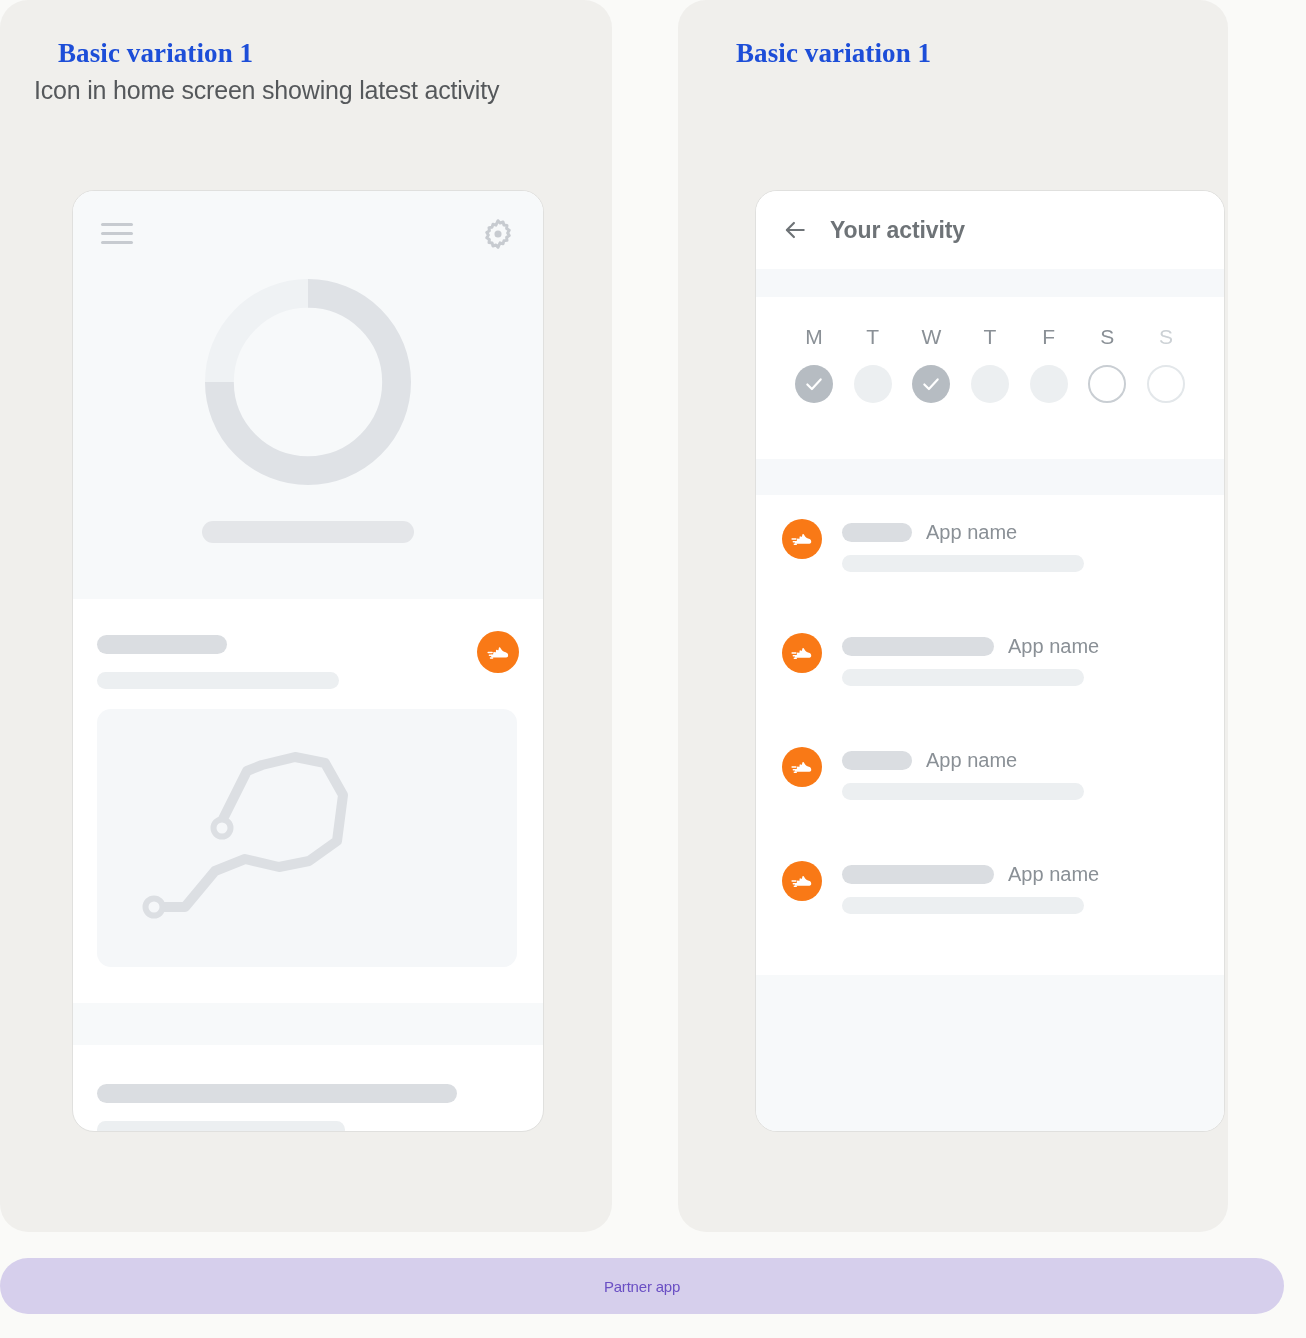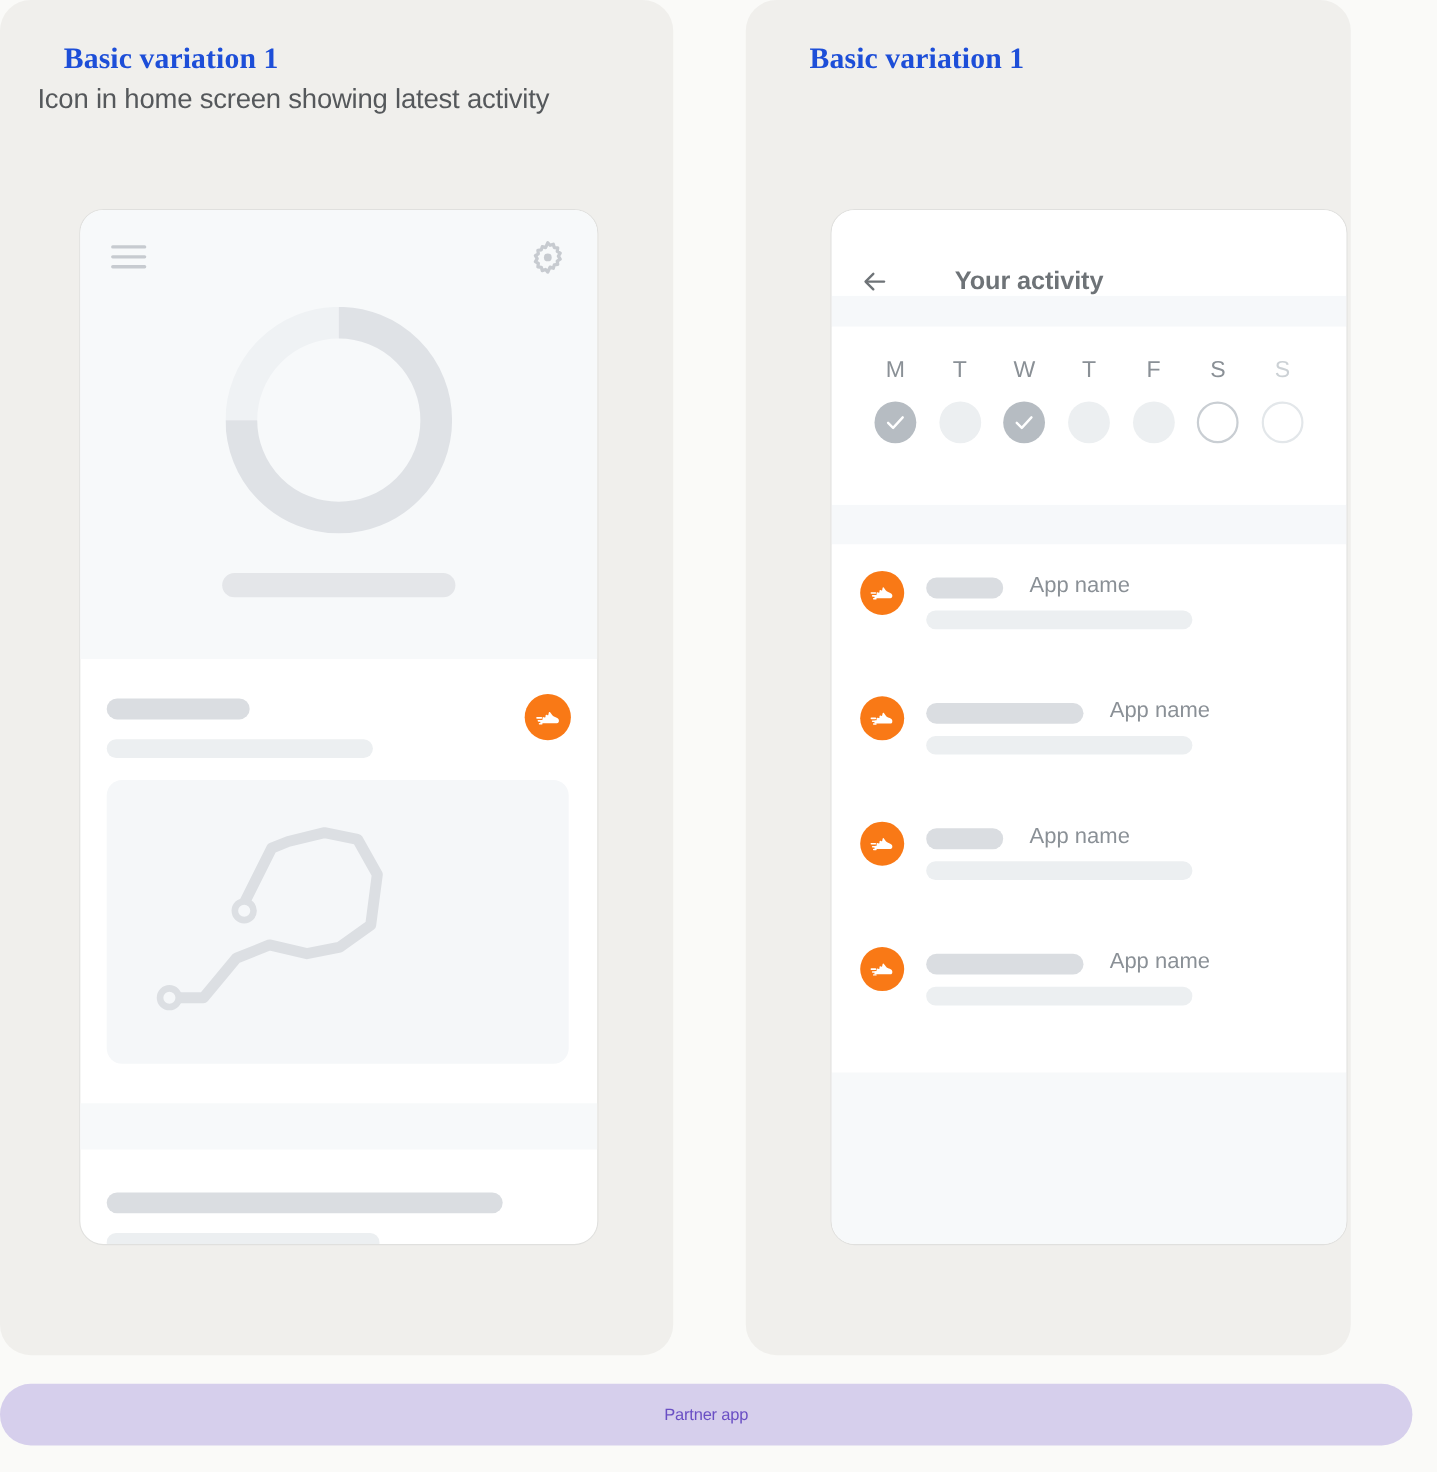--- a/index.html
+++ b/index.html
@@ -163,23 +163,22 @@
   .v1-bar3 { left: 24px; top: 893px; width: 360px; height: 19px; }
   .v1-bar4 { left: 24px; top: 930px; width: 248px; height: 17px; }
 
   
   .v2-head {
     position: absolute;
     top: 0; left: 0;
     width: 100%; height: 78px;
     background: #FFFFFF;
     display: flex;
-    align-items: flex-end;
+    align-items: center;
     padding-left: 26px;
-    gap: 38px;
   }
   .back-arrow { width: 26px; height: 26px; flex: 0 0 auto; }
   .v2-title {
     margin-left: 22px;
     font-size: 23px;
     font-weight: bold;
     color: #6E7377;
     letter-spacing: -.1px;
   }
 
@@ -241,22 +240,22 @@
   }
   .shoe-badge.v2 {
     position: absolute;
     left: 26px; top: 24px;
     width: 40px; height: 40px;
   }
   .log-line1 {
     position: absolute;
     left: 86px; top: 26px;
     display: flex;
-    align-items: flex-end;
-    gap: 24px;
+    align-items: center;
+    gap: 14px;
     width: 258px;
   }
   .app-name {
     font-size: 20px;
     color: #8A9096;
     white-space: nowrap;
   }
   .log-bar-short { width: 70px; height: 19px; background: #DADDE1; border-radius: 10px; }
   .log-bar-long  { width: 152px; height: 19px; background: #DADDE1; border-radius: 10px; }
   .log-line2 {

